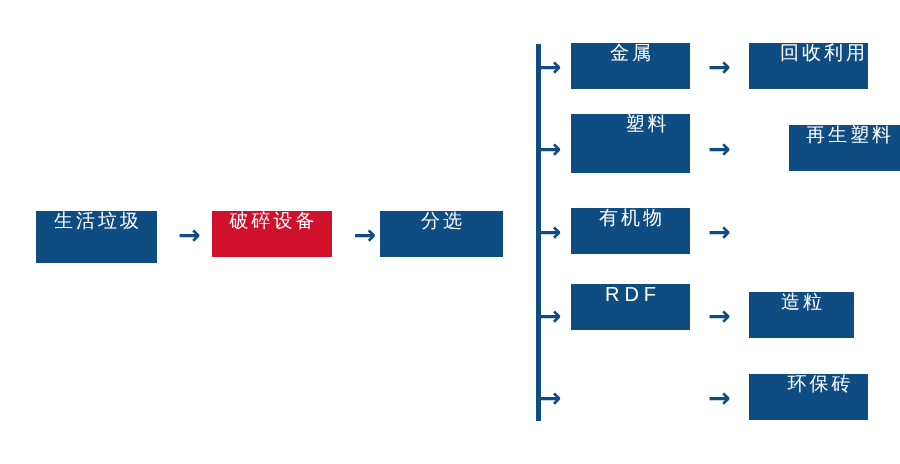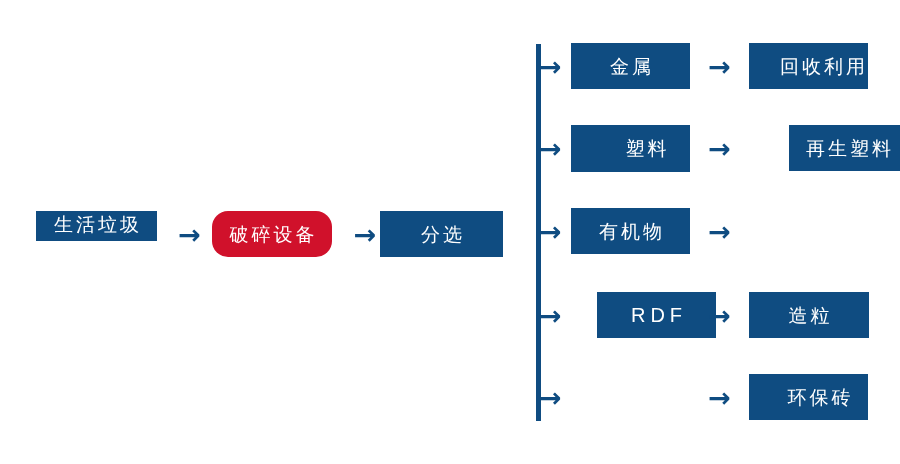--- a/index.html
+++ b/index.html
@@ -16,33 +16,32 @@
     width: 900px;
     height: 464px;
     background: #ffffff;
     overflow: hidden;
   }
   .node {
     position: absolute;
     background: #0F4C81;
     color: #ffffff;
     display: flex;
-    align-items: center;
+    align-items: flex-start;
     justify-content: center;
     font-size: 19px;
     letter-spacing: 3px;
     text-indent: 3px;
     font-weight: 400;
     line-height: 1;
     white-space: nowrap;
     box-sizing: border-box;
   }
   .node.accent {
     background: #D0112B;
-    border-radius: 16px;
   }
   .node.latin {
     font-size: 20px;
     letter-spacing: 5px;
     text-indent: 5px;
   }
   .arrow {
     position: absolute;
     color: #0F4C81;
     font-size: 27px;
@@ -69,21 +68,21 @@
     font-family: "DejaVu Sans", sans-serif;
     font-weight: 700;
     user-select: none;
   }
 </style>
 </head>
 <body>
 
 <div id="canvas">
 
-  <div class="node" style="left:36px; top:211px; width:121px; height:30px;font-family:Liberation Mono, monospace;">
+  <div class="node" style="left:36px; top:211px; width:121px; height:52px;">
     <span>生活垃圾</span>
   </div>
 
   <div class="arrow" style="left:167px; top:211px; width:45px; height:46px;">
     <span>→</span>
   </div>
 
   <div class="node accent" style="left:212px; top:211px; width:120px; height:46px;">
     <span>破碎设备</span>
   </div>
@@ -107,21 +106,21 @@
   <div class="arrow" style="left:690px; top:43px; width:59px; height:46px;">
     <span>→</span>
   </div>
   <div class="node" style="left:749px; top:43px; width:119px; height:46px;padding-left:28px;">
     <span>回收利用</span>
   </div>
 
   <div class="branch-arrow" style="left:539px; top:125px; width:32px; height:46px;">
     <span>→</span>
   </div>
-  <div class="node" style="left:571px; top:125px; width:119px; height:47px;padding-left:31px;">
+  <div class="node" style="left:571px; top:114px; width:119px; height:59px;padding-left:31px;">
     <span>塑料</span>
   </div>
   <div class="arrow" style="left:690px; top:125px; width:59px; height:46px;">
     <span>→</span>
   </div>
   <div class="node" style="left:749px; top:125px; width:119px; height:46px;margin-left:40px;">
     <span>再生塑料</span>
   </div>
 
   <div class="branch-arrow" style="left:539px; top:208px; width:32px; height:46px;">
@@ -130,27 +129,27 @@
   <div class="node" style="left:571px; top:208px; width:119px; height:46px;font-family:Liberation Serif, serif;">
     <span>有机物</span>
   </div>
   <div class="arrow" style="left:690px; top:208px; width:59px; height:46px;">
     <span>→</span>
   </div>
 
   <div class="branch-arrow" style="left:539px; top:292px; width:32px; height:46px;">
     <span>→</span>
   </div>
-  <div class="node latin" style="left:571px; top:292px; width:119px; height:46px;margin-left:26px;">
+  <div class="node latin" style="left:571px; top:284px; width:119px; height:46px;">
     <span>RDF</span>
   </div>
   <div class="arrow" style="left:690px; top:292px; width:59px; height:46px;">
     <span>→</span>
   </div>
-  <div class="node" style="left:749px; top:292px; width:120px; height:46px;">
+  <div class="node" style="left:749px; top:292px; width:105px; height:46px;">
     <span>造粒</span>
   </div>
 
   <div class="branch-arrow" style="left:539px; top:374px; width:32px; height:46px;">
     <span>→</span>
   </div>
   <div class="arrow" style="left:690px; top:374px; width:59px; height:46px;">
     <span>→</span>
   </div>
   <div class="node" style="left:749px; top:374px; width:119px; height:46px;padding-left:21px;">

